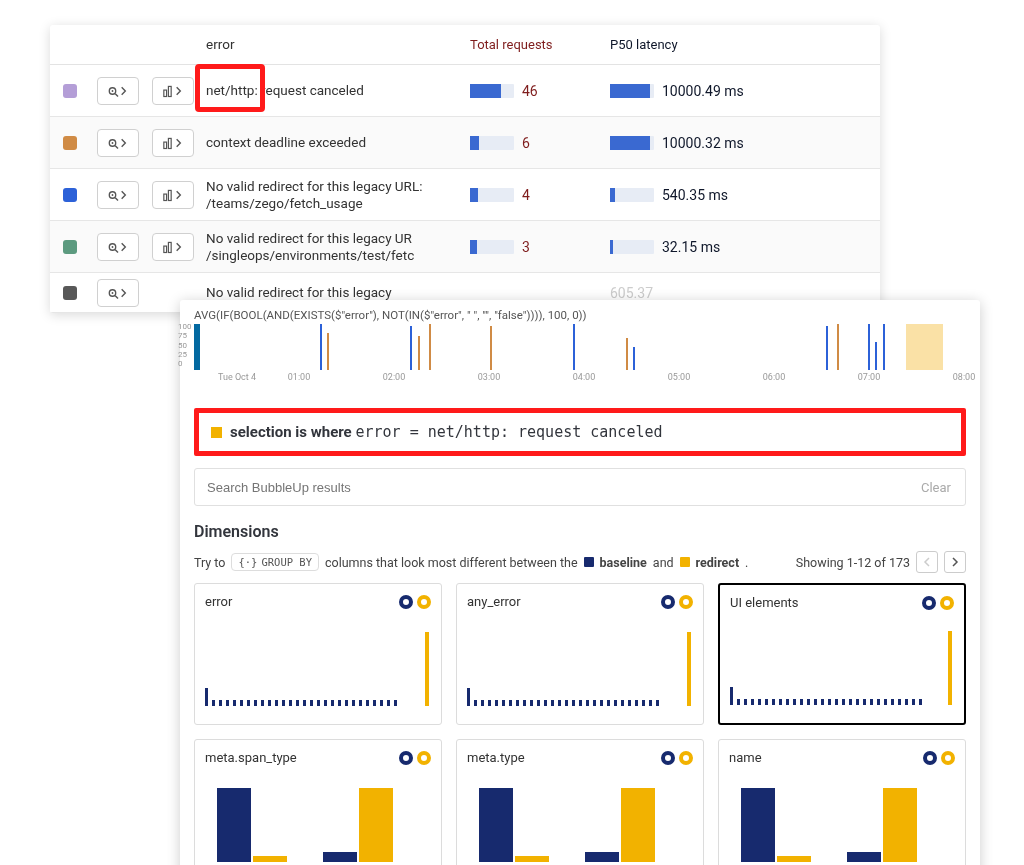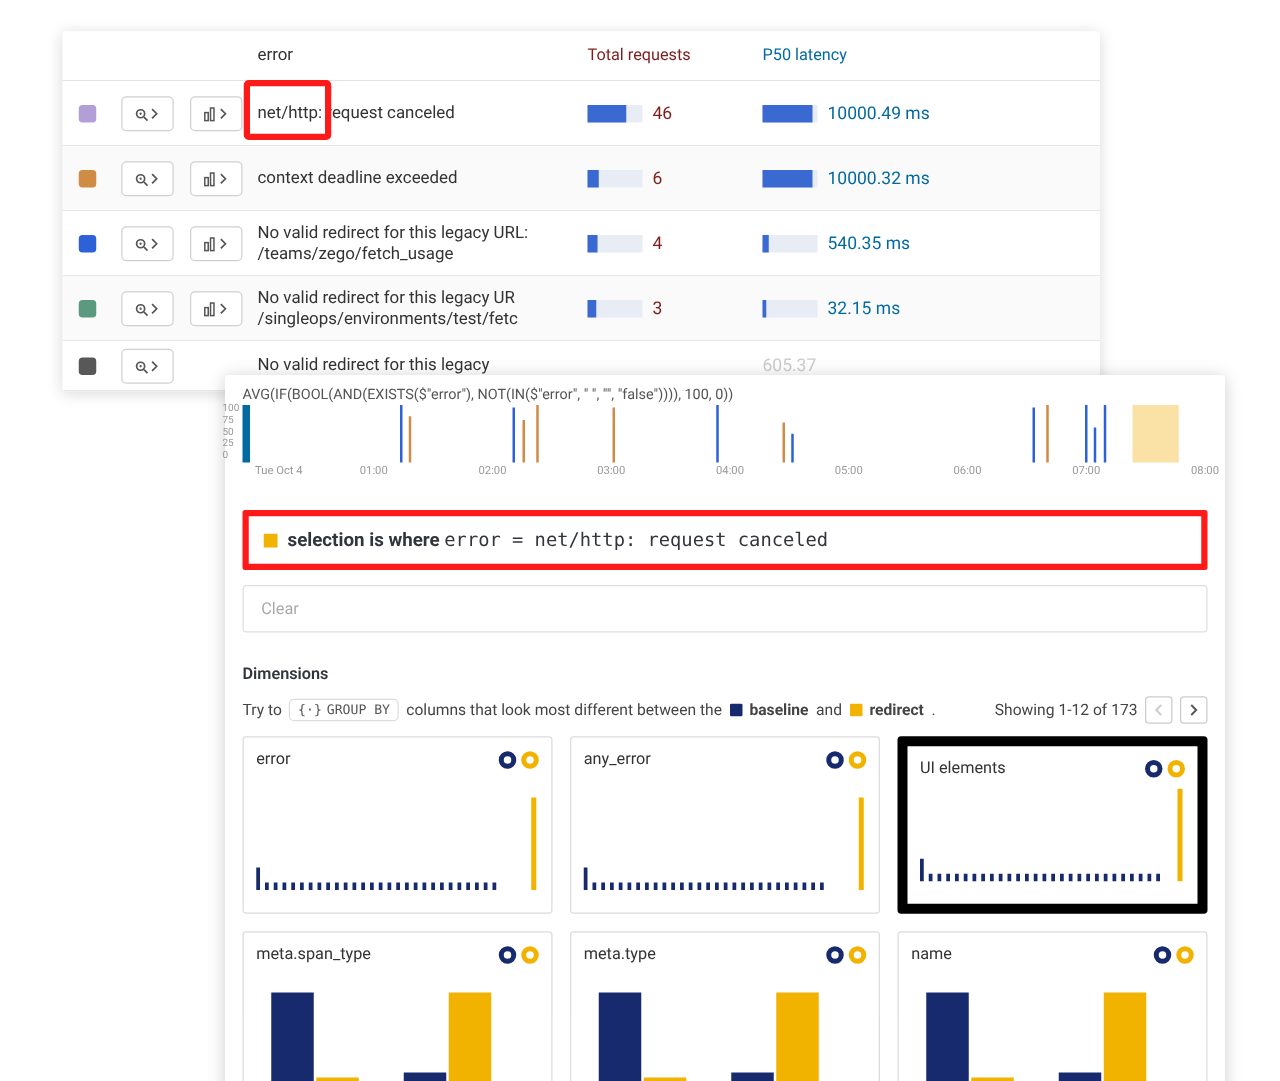--- a/index.html
+++ b/index.html
@@ -49,21 +49,21 @@
     width: 42px; height: 28px;
     border: 1px solid #d0d0d0;
     border-radius: 4px;
     display:flex; align-items:center; justify-content:center;
     background: #fff;
     cursor: pointer;
   }
   .icon-btn svg { width: 22px; height: 14px; }
   .col-error { width: 270px; padding: 6px 6px; font-size: 13.5px; color:#333; line-height:1.25; }
   .col-total { width: 140px; display:flex; align-items:center; gap:8px; color:#7f1d1d; }
-  .col-latency { width: 170px; display:flex; align-items:center; gap:8px; color:#0369a1; }
+  .col-latency { width: 170px; display:flex; align-items:center; gap:8px; color:#0f172a; }
   .mini-bar-track { width: 44px; height: 14px; background:#e7ecf5; position:relative; border-radius:1px;}
   .mini-bar-fill { position:absolute; left:0; top:0; bottom:0; background:#3a69d1; }
 
   .red-box-1 {
     position: absolute;
     border: 5px solid #ff1a1a;
     border-radius: 4px;
     z-index: 5;
   }
 
@@ -123,21 +123,21 @@
     margin-top: 12px;
     border:1px solid #e0e0e0; border-radius:3px;
     display:flex; align-items:center; height:38px;
   }
   .search-row input {
     flex:1; border:none; outline:none; padding:0 12px; font-size:13px; color:#555;
     background:transparent;
   }
   .search-row .clear { padding:0 14px; color:#aaa; font-size:13px; }
 
-  .dim-title { font-weight:600; font-size:13px; margin-top:26px; }
+  .dim-title { font-weight:600; font-size:16px; margin-top:16px; }
   .dim-help {
     margin-top:10px; font-size:12.5px; color:#444;
     display:flex; align-items:center; gap:6px;
   }
   .groupby-pill {
     border:1px solid #ddd; border-radius:4px; padding:2px 6px;
     font-family: "SFMono-Regular", Consolas, Menlo, monospace;
     font-size:10.5px; color:#555; display:inline-flex; align-items:center; gap:4px;
   }
   .dot-b { width:10px; height:10px; background:#172a6e; display:inline-block; border-radius:1px;}
@@ -164,21 +164,21 @@
     position:relative;
     padding: 10px 10px 4px 10px;
   }
   .card-header { display:flex; justify-content:space-between; align-items:center; }
   .card-title { font-size:13px; color:#333; }
   .rings { display:flex; gap:4px; }
   .ring-b { width:14px; height:14px; border:4px solid #172a6e; border-radius:50%; }
   .ring-s { width:14px; height:14px; border:4px solid #f2b200; border-radius:50%; }
   .card-chart { position:absolute; left:10px; right:10px; bottom:18px; height:80px; }
   .card-xlabel { position:absolute; bottom:2px; font-size:9px; color:#888; }
-  .card.highlight { border:8px solid #000000; }
+  .card.highlight { border:2px solid #000000; }
 
   .bar { position:absolute; bottom:0; }
 
 </style>
 </head>
 <body>
 
 <div class="table-panel">
 
   <div class="tbl-header">
@@ -392,40 +392,41 @@
         <div class="spike" style="left: 55%; height: 70%; background: rgb(208, 139, 69);"></div>
         <div class="spike" style="left: 56%; height: 50%; background: rgb(44, 97, 216);"></div>
         <div class="spike" style="left: 81.5%; height: 95%; background: rgb(44, 97, 216);"></div>
         <div class="spike" style="left: 83%; height: 100%; background: rgb(208, 139, 69);"></div>
         <div class="spike" style="left: 87%; height: 100%; background: rgb(44, 97, 216);"></div>
         <div class="spike" style="left: 88%; height: 60%; background: rgb(44, 97, 216);"></div>
         <div class="spike" style="left: 89%; height: 100%; background: rgb(44, 97, 216);"></div>
       </div>
   </div>
   <div class="time-axis" id="time-axis">
-      <span style="left: 10px; transform: translateX(0px);">Tue Oct 4</span>
+      <span style="left: 24px; transform: translateX(0px);">Tue Oct 4</span>
       <span style="left: 105px;">01:00</span>
       <span style="left: 200px;">02:00</span>
       <span style="left: 295px;">03:00</span>
       <span style="left: 390px;">04:00</span>
       <span style="left: 485px;">05:00</span>
       <span style="left: 580px;">06:00</span>
       <span style="left: 675px;">07:00</span>
       <span style="left: 770px;">08:00</span>
     </div>
 
   <div class="selection-bar">
     <span class="sel-sq"></span>
     <span>
       <b>selection is where </b>
       <span class="mono">error = net/http: request canceled</span>
     </span>
   </div>
 
   <div class="search-row">
+    <input type="text" placeholder="Search BubbleUp results" style="">
     <span class="clear">Clear</span>
   </div>
 
   <div class="dim-title">Dimensions</div>
 
   <div class="dim-help">
     <span>Try to</span>
     <span class="groupby-pill">
       <span>{·}</span>
       <span>GROUP BY</span>

